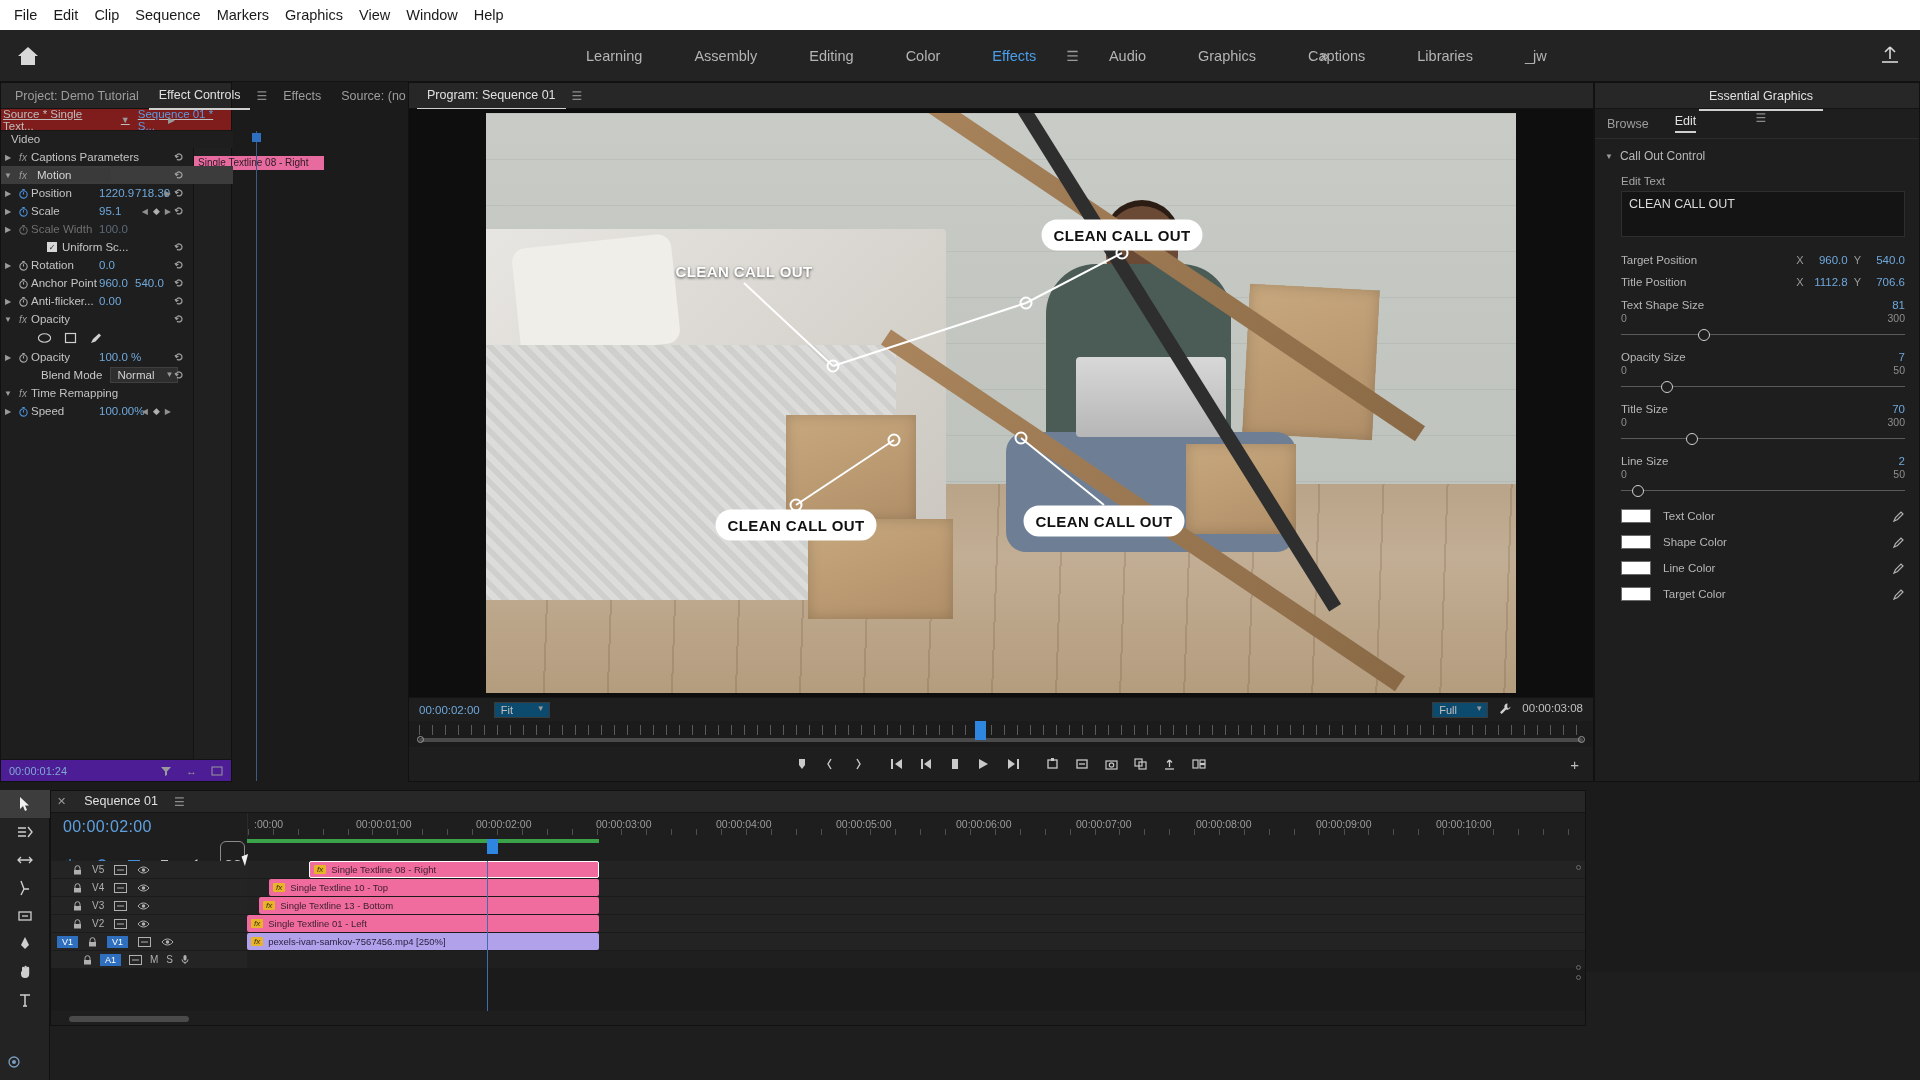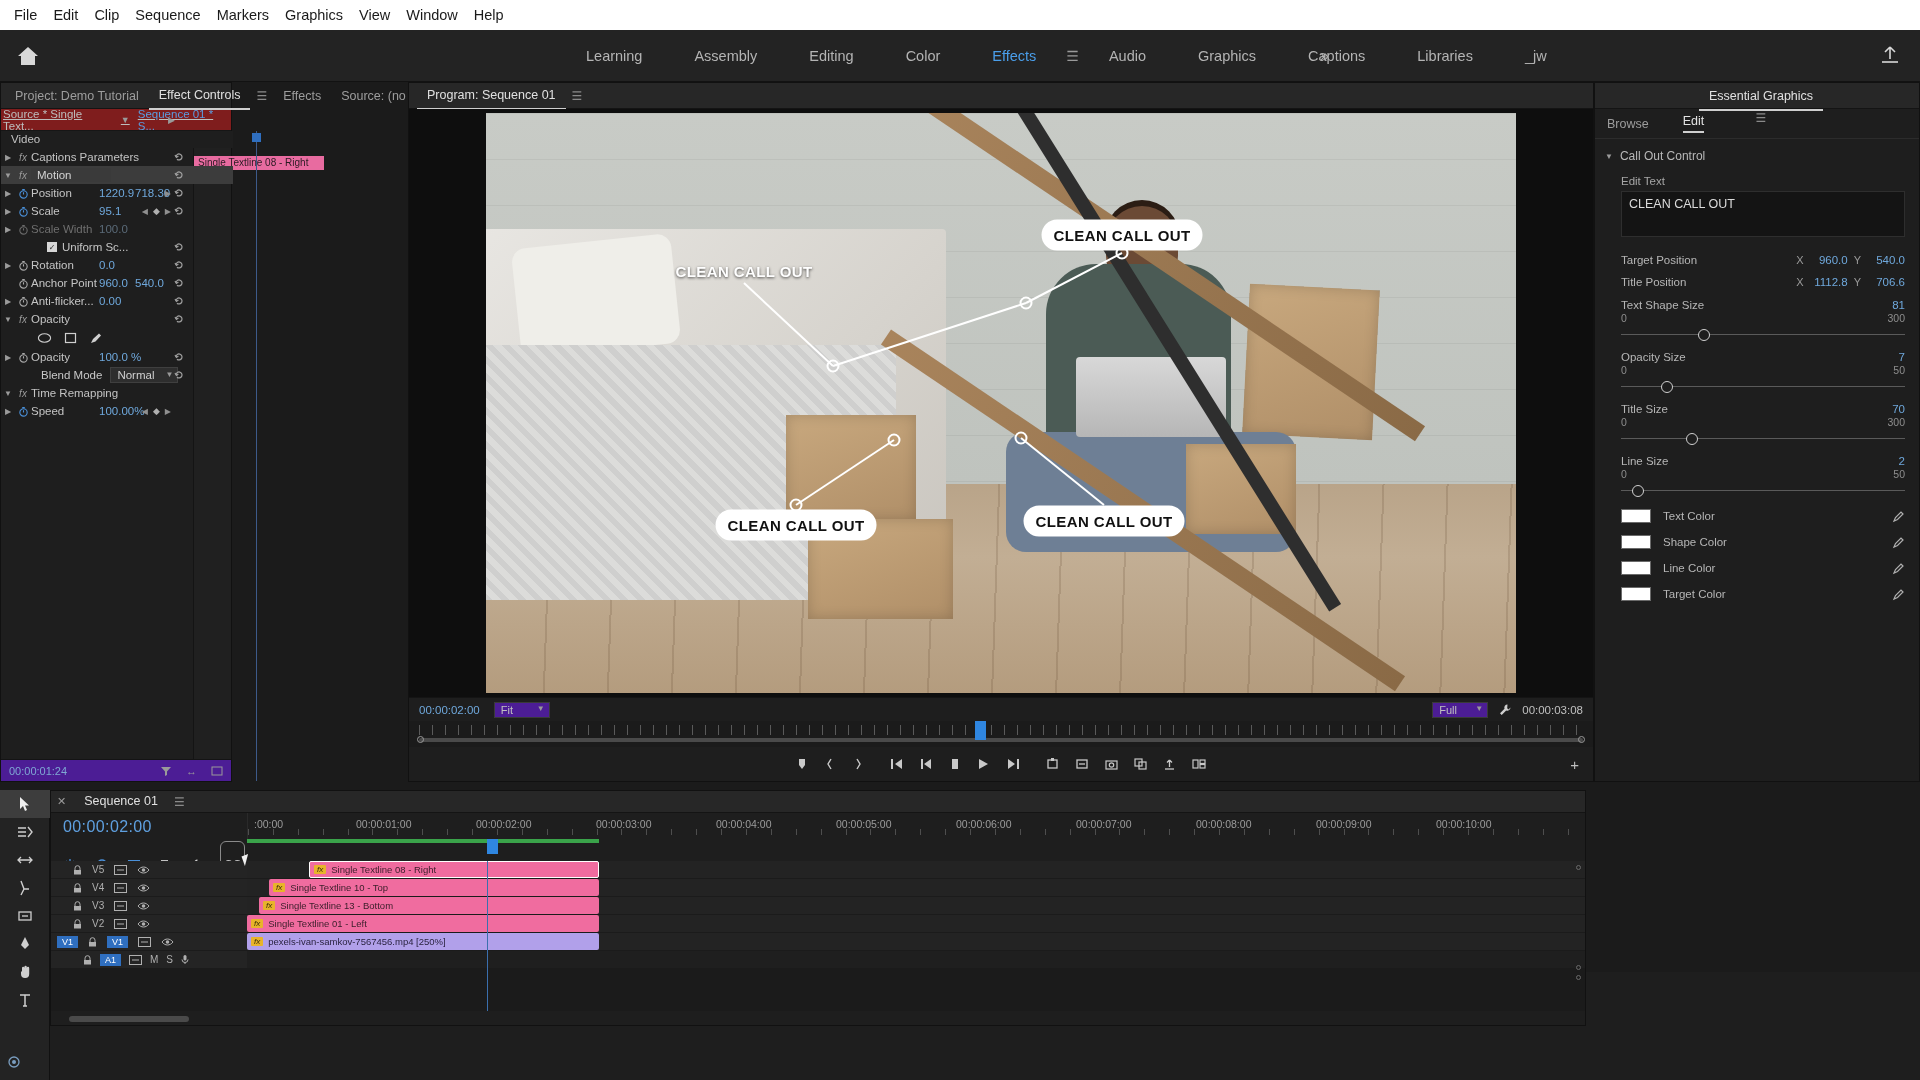--- a/index.html
+++ b/index.html
@@ -160,39 +160,39 @@
     white-space: nowrap;
   }
   .callout-box.plain { background: transparent; color: #fff; text-shadow: 0 1px 3px rgba(0,0,0,.7); border-radius:0; }
   .callout-svg { position: absolute; left: 0; top: 0; width: 100%; height: 100%; pointer-events: none; }
 
   .pm-bar {
     height: 24px; background: #1e1e1e; display: flex; align-items: center; padding: 0 10px;
     font-size: 11.5px; color: #6fa8dc; border-top: 1px solid #141414;
   }
   .pm-fit {
-    margin-left: 14px; background:#4c1d95; border:1px solid #3a3a3a; color:#c0c0c0;
+    margin-left: 14px; background:#0c4a6e; border:1px solid #3a3a3a; color:#c0c0c0;
     font-size: 11px; padding: 1px 14px 1px 6px; position: relative; min-width: 56px;
   }
   .pm-fit .dc { position:absolute; right:4px; top:1px; font-size:8px; color:#999; }
-  .pm-right { margin-left: auto; display: flex; align-items: center; gap: 10px; color:#c0c0c0; font-size: 11.5px; }
+  .pm-right { margin-left: auto; display: flex; align-items: flex-start; gap: 10px; color:#c0c0c0; font-size: 11.5px; }
   .pm-scrub { position: relative; height: 26px; background:#1b1b1b; }
   .pm-ticks { position:absolute; left: 10px; right: 10px; top: 4px; height: 10px;
     background: repeating-linear-gradient(90deg,#5a5a5a 0 1px, transparent 1px 13px); }
   .pm-track { position:absolute; left: 10px; right: 10px; top: 17px; height: 4px; background:#4a4a4a; border-radius:2px; }
   .pm-dot { position:absolute; width:7px; height:7px; border:1px solid #9a9a9a; border-radius:50%; top:15px; }
   .pm-ph { position:absolute; top: 0px; width: 11px; height: 19px; background:#2f86e0; }
   .pm-transport { height: 34px; display:flex; align-items:center; justify-content:center; gap: 16px; background:#1e1e1e; }
   .tbtn { color:#c9c9c9; display:flex; align-items:center; }
   .pm-plus { position:absolute; right: 14px; color:#bfbfbf; font-size: 15px; }
 
   
   #eg { left: 1594px; top: 82px; width: 326px; height: 700px; }
   .eg-tabs { height: 26px; background:#272727; display:flex; align-items:center; padding-left: 8px; border-bottom:1px solid #141414;flex-direction:column; }
-  .eg-sub { height: 30px; display:flex; align-items:center; padding-left: 12px; gap: 34px; border-bottom: 1px solid #2c2c2c; }
+  .eg-sub { height: 30px; display:flex; align-items:center; padding-left: 12px; gap: 26px; border-bottom: 1px solid #2c2c2c; }
   .eg-subtab { font-size: 12.5px; color:#9d9d9d; }
   .eg-subtab.active { color:#e2e2e2; border-bottom: 2px solid #d0d0d0; padding-bottom: 3px; }
   .eg-section { display:flex; align-items:center; gap:7px; padding: 10px 0 6px 10px; font-size: 12px; color:#b8b8b8; }
   .eg-field-label { font-size: 11.5px; color:#a6a6a6; padding: 6px 0 4px 26px; }
   .eg-textarea {
     margin: 0 14px 0 26px; height: 46px; background:#141414; border:1px solid #2e2e2e;
     color:#dcdcdc; font-size: 12.5px; padding: 5px 7px;
   }
   .eg-row { display:flex; align-items:center; padding: 0 14px 0 26px; height: 22px; font-size: 11.5px; color:#b6b6b6; }
   .eg-row .lbl { flex: 1 1 auto; }

